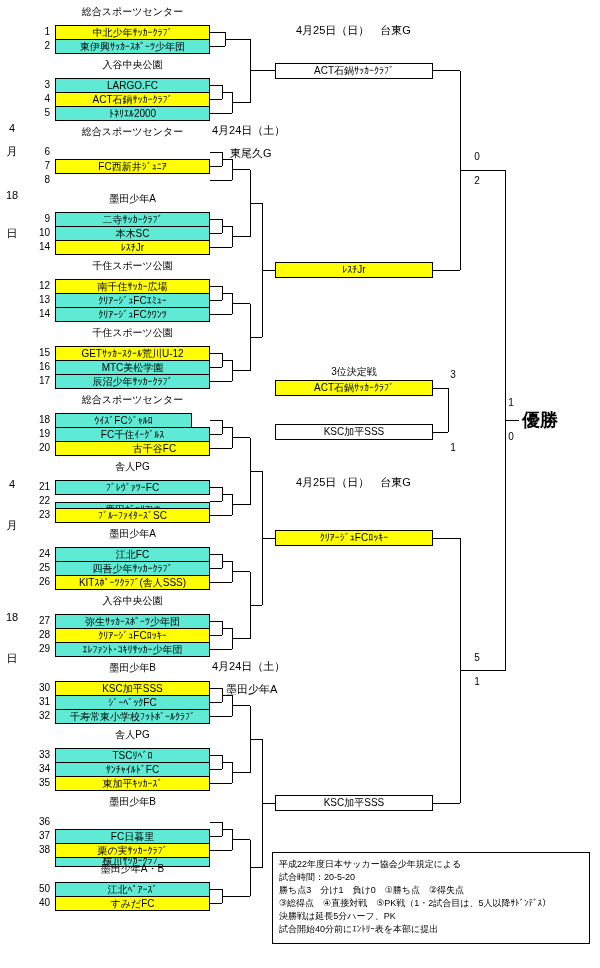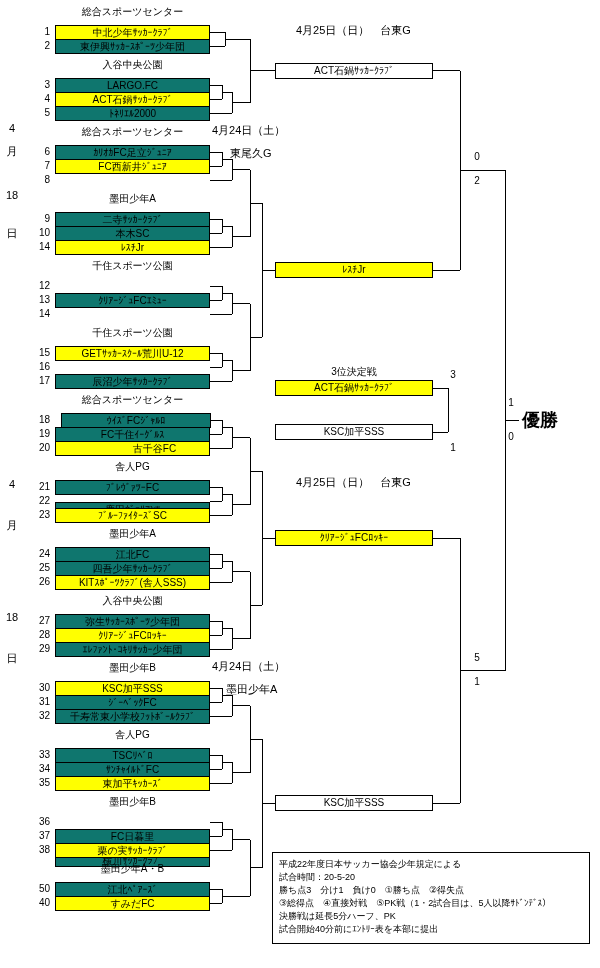--- a/index.html
+++ b/index.html
@@ -1,20 +1,20 @@
 <!DOCTYPE html>
 <html><head>
 <meta charset="utf-8">
 <style>
   html,body{margin:0;padding:0}
   body{width:600px;height:968px;background:#fff;color:#000;
        font-family:"Liberation Sans","DejaVu Sans",sans-serif}
   #bracket{position:relative;width:600px;height:968px;background:#fff;overflow:hidden}
   #bracket div{position:absolute;box-sizing:border-box}
-  .tbox{border:1px solid #000;background:#0f766e;font-size:10px;line-height:13px;
+  .tbox{border:1px solid #000;background:#5eead4;font-size:10px;line-height:13px;
         text-align:center;white-space:nowrap;overflow:hidden}
   .mbox{border:1px solid #000;background:#fff;font-size:10px;line-height:14px;
         text-align:center;white-space:nowrap;overflow:hidden}
   .win{background:#ffff00}
   .num{font-size:10px;line-height:12px;text-align:right}
   .venue{font-size:10px;line-height:12px;text-align:center;white-space:nowrap}
   .dlabel{font-size:11px;line-height:12px;white-space:nowrap}
   .score{font-size:10px;line-height:12px;text-align:center}
   .mlabel{font-size:11px;line-height:13px;text-align:center}
   .champ{font-size:18px;line-height:15px;font-weight:bold;white-space:nowrap}
@@ -161,45 +161,47 @@
     <div class="tbox" style="left: 55px; top: 39px; width: 155px; height: 15px;">東伊興ｻｯｶｰｽﾎﾟｰﾂ少年団</div>
     <div class="venue" style="left: 55px; top: 59px; width: 155px; height: 13px;">入谷中央公園</div>
     <div class="num" style="left: 22px; top: 79px; width: 28px; height: 12px;">3</div>
     <div class="tbox" style="left: 55px; top: 78px; width: 155px; height: 15px;">LARGO.FC</div>
     <div class="num" style="left: 22px; top: 93px; width: 28px; height: 12px;">4</div>
     <div class="tbox win" style="left: 55px; top: 92px; width: 155px; height: 15px;">ACT石鍋ｻｯｶｰｸﾗﾌﾞ</div>
     <div class="num" style="left: 22px; top: 107px; width: 28px; height: 12px;">5</div>
     <div class="tbox" style="left: 55px; top: 106px; width: 155px; height: 15px;">ﾄﾈﾘｴﾙ2000</div>
     <div class="venue" style="left: 55px; top: 126px; width: 155px; height: 13px;">総合スポーツセンター</div>
     <div class="num" style="left: 22px; top: 146px; width: 28px; height: 12px;">6</div>
-    <div class="tbox" style="left: 55px; top: 145px; width: 155px; height: 15px;">ｶﾘｵｶFC足立ｼﾞｭﾆｱ</div>
     <div class="num" style="left: 22px; top: 160px; width: 28px; height: 12px;">7</div>
     <div class="tbox win" style="left: 55px; top: 159px; width: 155px; height: 15px;">FC西新井ｼﾞｭﾆｱ</div>
     <div class="num" style="left: 22px; top: 174px; width: 28px; height: 12px;">8</div>
     <div class="venue" style="left: 55px; top: 193px; width: 155px; height: 13px;">墨田少年A</div>
     <div class="num" style="left: 22px; top: 213px; width: 28px; height: 12px;">9</div>
     <div class="tbox" style="left: 55px; top: 212px; width: 155px; height: 15px;">二寺ｻｯｶｰｸﾗﾌﾞ</div>
     <div class="num" style="left: 22px; top: 227px; width: 28px; height: 12px;">10</div>
     <div class="tbox" style="left: 55px; top: 226px; width: 155px; height: 15px;">本木SC</div>
     <div class="num" style="left: 22px; top: 241px; width: 28px; height: 12px;">14</div>
     <div class="tbox win" style="left: 55px; top: 240px; width: 155px; height: 15px;">ﾚｽﾁJr</div>
     <div class="venue" style="left: 55px; top: 260px; width: 155px; height: 13px;">千住スポーツ公園</div>
     <div class="num" style="left: 22px; top: 280px; width: 28px; height: 12px;">12</div>
+    <div class="tbox win" style="left: 55px; top: 279px; width: 155px; height: 15px;">南千住ｻｯｶｰ広場</div>
     <div class="num" style="left: 22px; top: 294px; width: 28px; height: 12px;">13</div>
     <div class="tbox" style="left: 55px; top: 293px; width: 155px; height: 15px;">ｸﾘｱｰｼﾞｭFCｴﾐｭｰ</div>
     <div class="num" style="left: 22px; top: 308px; width: 28px; height: 12px;">14</div>
+    <div class="tbox" style="left: 55px; top: 307px; width: 155px; height: 15px;">ｸﾘｱｰｼﾞｭFCｸﾜﾝﾂ</div>
     <div class="venue" style="left: 55px; top: 327px; width: 155px; height: 13px;">千住スポーツ公園</div>
     <div class="num" style="left: 22px; top: 347px; width: 28px; height: 12px;">15</div>
     <div class="tbox win" style="left: 55px; top: 346px; width: 155px; height: 15px;">GETｻｯｶｰｽｸｰﾙ荒川U-12</div>
     <div class="num" style="left: 22px; top: 361px; width: 28px; height: 12px;">16</div>
+    <div class="tbox" style="left: 55px; top: 360px; width: 155px; height: 15px;">MTC美松学園</div>
     <div class="num" style="left: 22px; top: 375px; width: 28px; height: 12px;">17</div>
     <div class="tbox" style="left: 55px; top: 374px; width: 155px; height: 15px;">辰沼少年ｻｯｶｰｸﾗﾌﾞ</div>
     <div class="venue" style="left: 55px; top: 394px; width: 155px; height: 13px;">総合スポーツセンター</div>
     <div class="num" style="left: 22px; top: 414px; width: 28px; height: 12px;">18</div>
-    <div class="tbox" style="left: 61px; top: 413px; width: 150px; height: 15px;">ｳｲｽﾞFCｼﾞｬﾙﾛ</div>
+    <div class="tbox" style="left: 55px; top: 413px; width: 137px; height: 15px;">ｳｲｽﾞFCｼﾞｬﾙﾛ</div>
     <div class="num" style="left: 22px; top: 428px; width: 28px; height: 12px;">19</div>
     <div class="tbox" style="left: 55px; top: 427px; width: 155px; height: 15px;">FC千住ｲｰｸﾞﾙｽ</div>
     <div class="num" style="left: 22px; top: 442px; width: 28px; height: 12px;">20</div>
     <div class="tbox win" style="left: 55px; top: 441px; width: 155px; height: 15px; padding-left: 44px;">古千谷FC</div>
     <div class="venue" style="left: 55px; top: 461px; width: 155px; height: 13px;">舎人PG</div>
     <div class="num" style="left: 22px; top: 481px; width: 28px; height: 12px;">21</div>
     <div class="tbox" style="left: 55px; top: 480px; width: 155px; height: 15px;">ﾌﾞﾚｳﾞｧﾂｰFC</div>
     <div class="num" style="left: 22px; top: 495px; width: 28px; height: 12px;">22</div>
     <div class="tbox" style="left: 55px; top: 494px; width: 155px; height: 15px; margin-top: 8px;">鹿田ｳﾞｧﾘｱﾝﾂ</div>
     <div class="num" style="left: 22px; top: 509px; width: 28px; height: 12px;">23</div>

